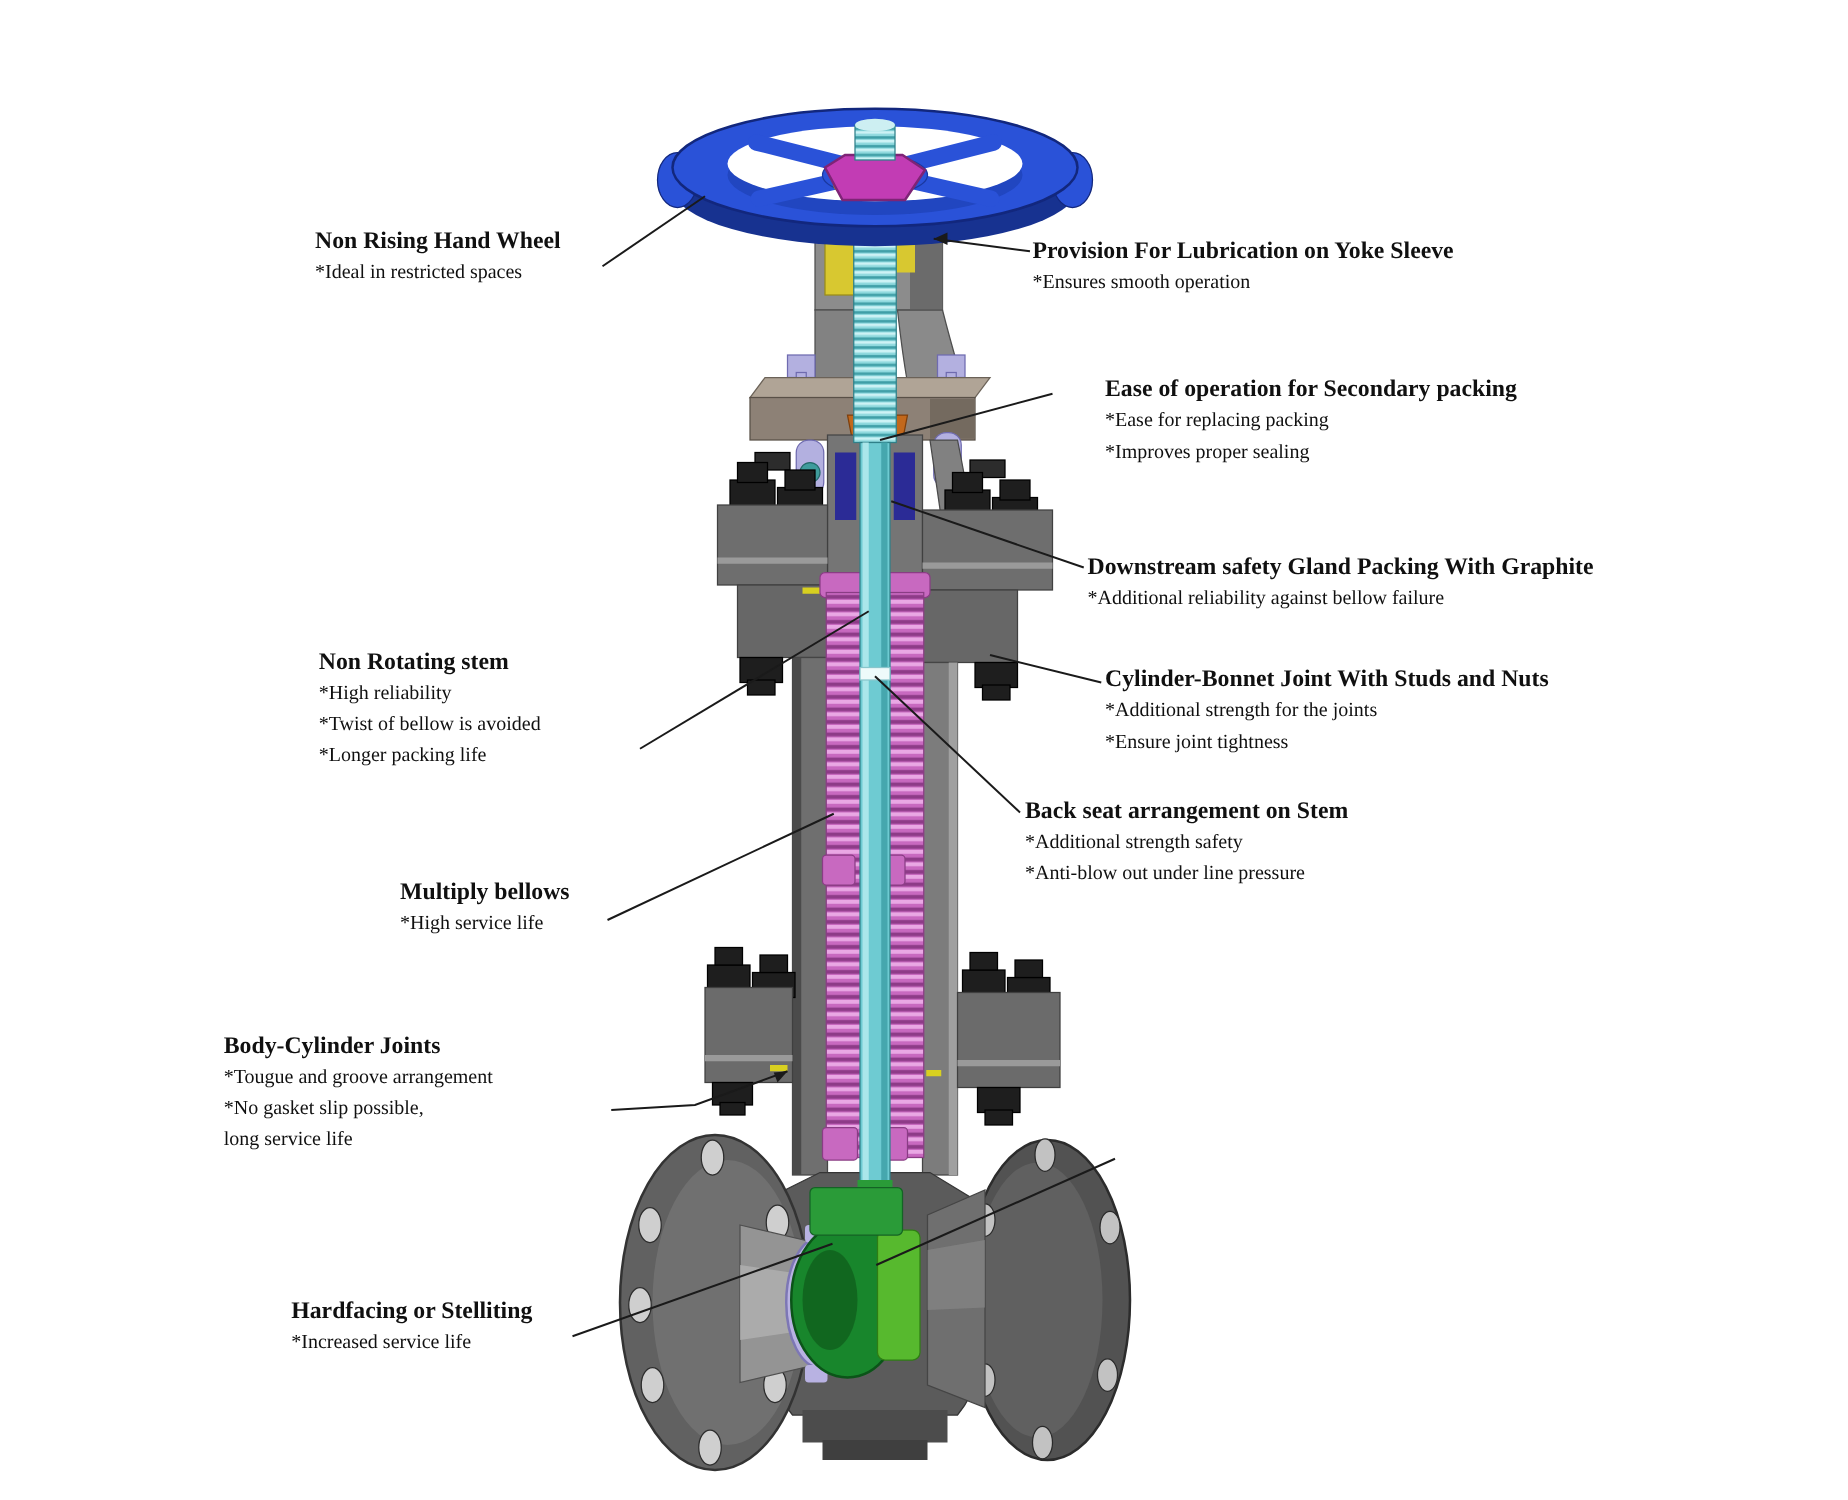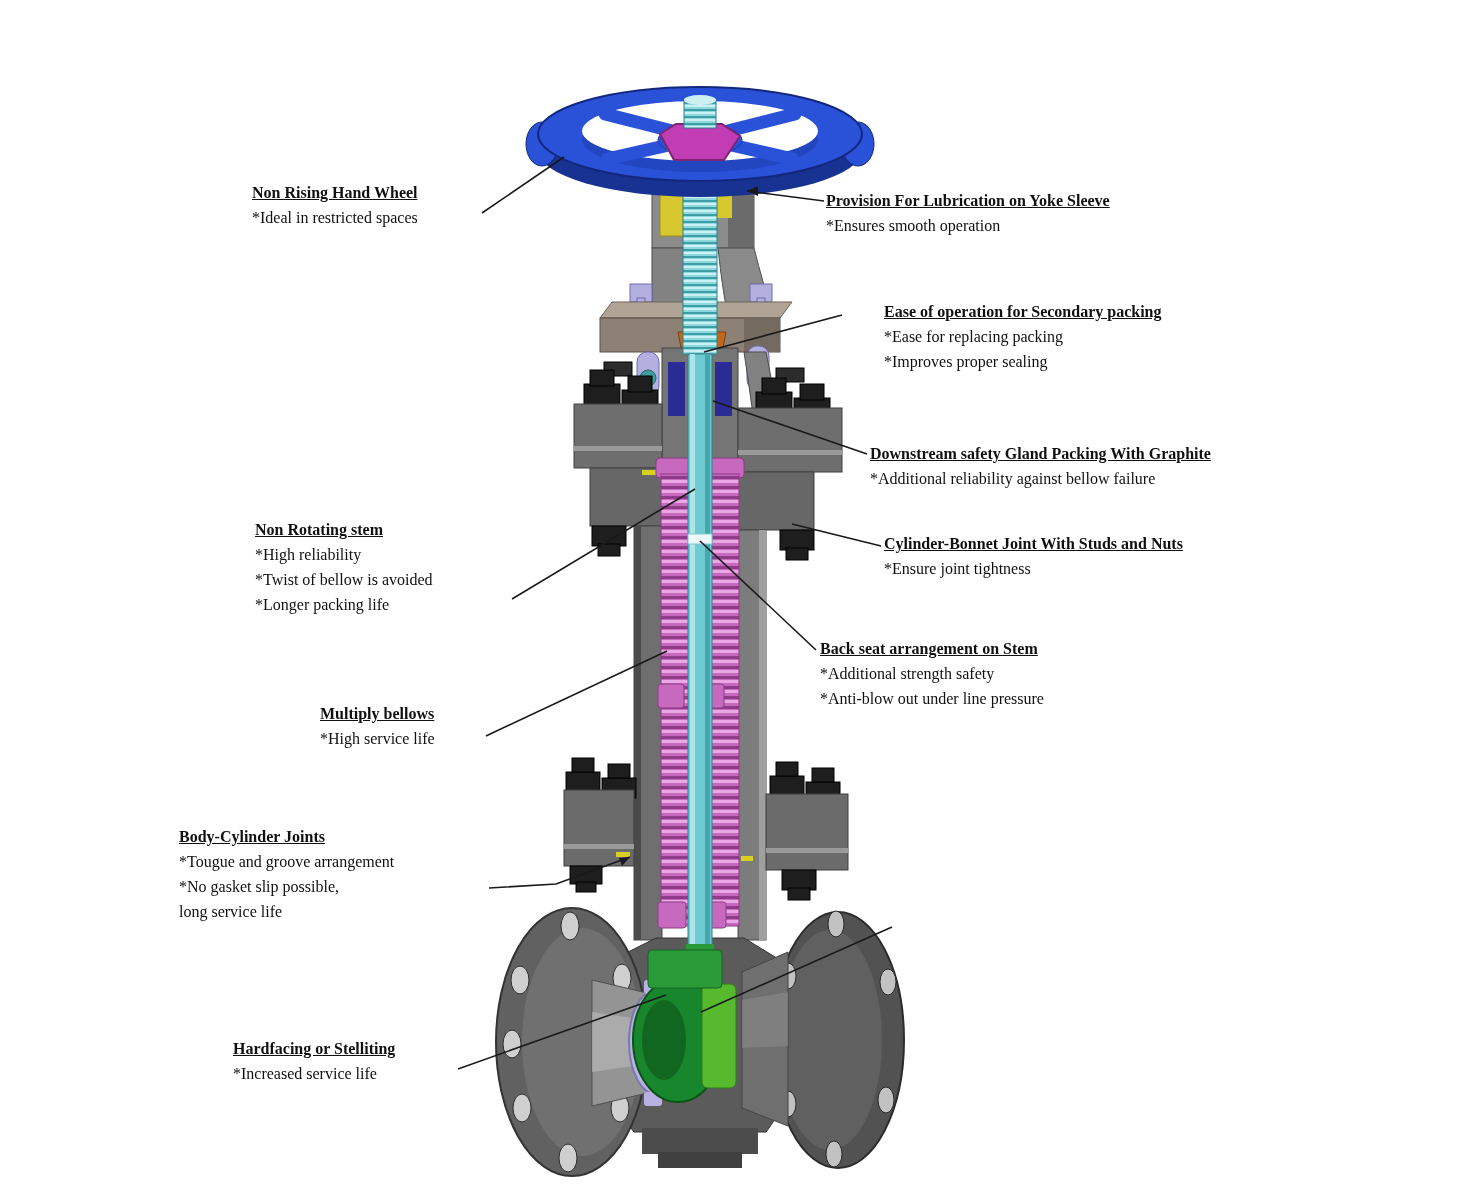--- a/index.html
+++ b/index.html
@@ -1,20 +1,20 @@
 <!DOCTYPE html>
 <html><head>
 <meta charset="utf-8">
 <style>
   html,body{margin:0;padding:0;background:#fff;}
   #stage{position:relative;width:1478px;height:1200px;background:#ffffff;overflow:hidden;
          font-family:"Liberation Serif",serif;}
   #stage svg{position:absolute;left:0;top:0;}
   .ann{position:absolute;color:#101010;}
-  .ann .t{font-weight:bold;font-size:16px;line-height:25px;white-space:nowrap;text-decoration:underline;}
+  .ann .t{font-weight:bold;font-size:19px;line-height:25px;white-space:nowrap;}
   .ann .s{font-size:16px;line-height:25px;white-space:nowrap;}
 </style>
 </head>
 <body>
 
 <div id="stage">
 
 <svg width="1478" height="1200" viewBox="0 0 1478 1200">
   <defs>
     <pattern id="thr" width="8" height="7" patternUnits="userSpaceOnUse">
@@ -241,20 +241,21 @@
   <div class="s">*Improves proper sealing</div>
 </div>
 
 <div class="ann" style="left:870px;top:441px">
   <div class="t">Downstream safety Gland Packing With Graphite</div>
   <div class="s">*Additional reliability against bellow failure</div>
 </div>
 
 <div class="ann" style="left:884px;top:531px">
   <div class="t">Cylinder-Bonnet Joint With Studs and Nuts</div>
+  <div class="s">*Additional strength for the joints</div>
   <div class="s">*Ensure joint tightness</div>
 </div>
 
 <div class="ann" style="left:820px;top:636px">
   <div class="t">Back seat arrangement on Stem</div>
   <div class="s">*Additional strength safety</div>
   <div class="s">*Anti-blow out under line pressure</div>
 </div>
 
 <div class="ann" style="left:255px;top:517px">

